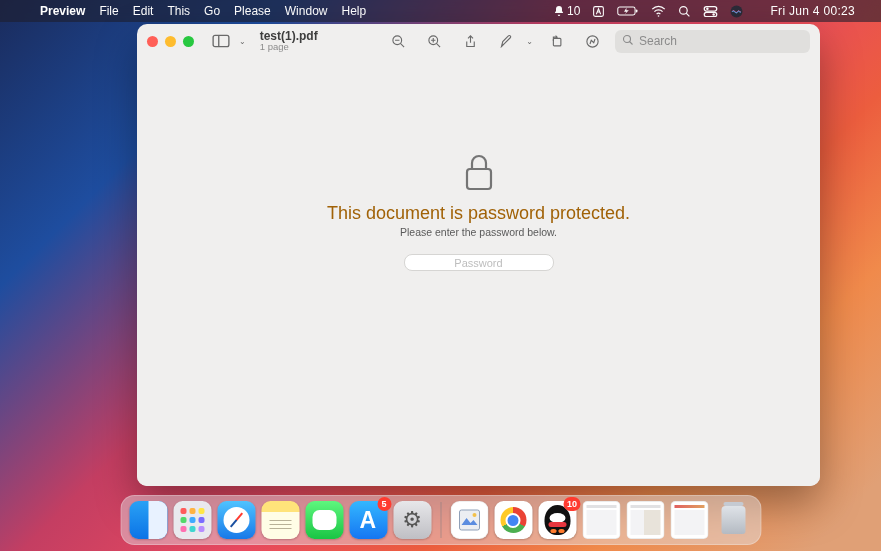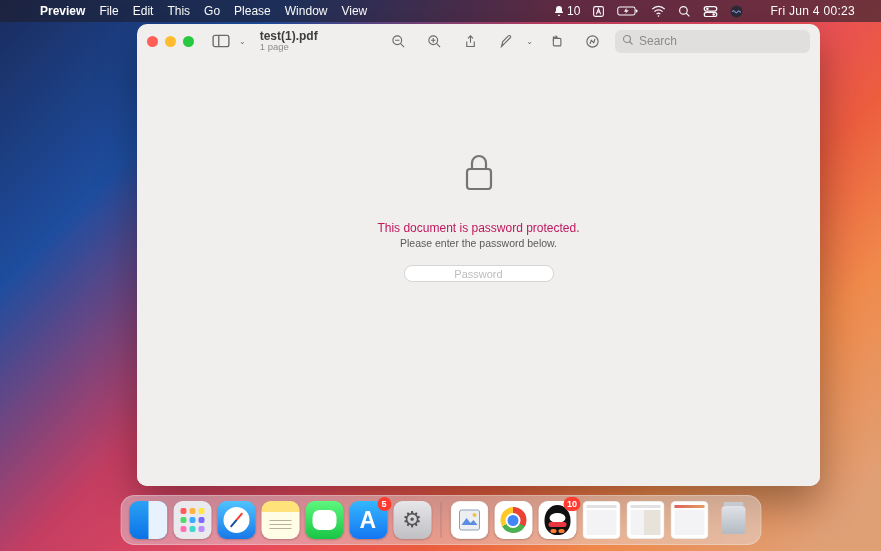--- a/index.html
+++ b/index.html
@@ -97,21 +97,21 @@
     
     .content {
       flex:1;
       background:#f0efee;
       display:flex;
       flex-direction:column;
       align-items:center;
       padding-top:95px;
     }
     .lock-svg { color:#757575; }
-    .protected-msg { margin-top: 30px; font-size:12px; color:#be185d; }
+    .protected-msg { margin-top: 12px; font-size:18px; color:#a16207; }
     .enter-msg { margin-top: 2px; font-size:10.5px; color:#5a5a5a; }
     .pw-input {
       margin-top:16px;
       width:150px;
       height:17px;
       border:1px solid #d6d5d3;
       background:#fff;
       font-size:11px;
       text-align:center;
       outline:none;
@@ -225,21 +225,21 @@
 <div class="menubar">
   <div class="menubar-left">
     <span class="apple-logo"></span>
     <span class="app-name">Preview</span>
     <span>File</span>
     <span>Edit</span>
     <span>This</span>
     <span>Go</span>
     <span>Please</span>
     <span>Window</span>
-    <span>View</span>
+    <span>Help</span>
   </div>
   <div class="menubar-right">
     <span class="bell-group status-icon">
       <svg width="12" height="12" viewBox="0 0 24 24" fill="#fff">
           <path d="M12 2a6 6 0 0 0-6 6v4l-2 3v1h16v-1l-2-3V8a6 6 0 0 0-6-6zm0 20a2.5 2.5 0 0 0 2.5-2.5h-5A2.5 2.5 0 0 0 12 22z"></path>
         </svg>
       <span>10</span>
     </span>
     <span class="status-icon">
       <svg width="13" height="13" viewBox="0 0 24 24" fill="none" stroke="#fff" stroke-width="2">

